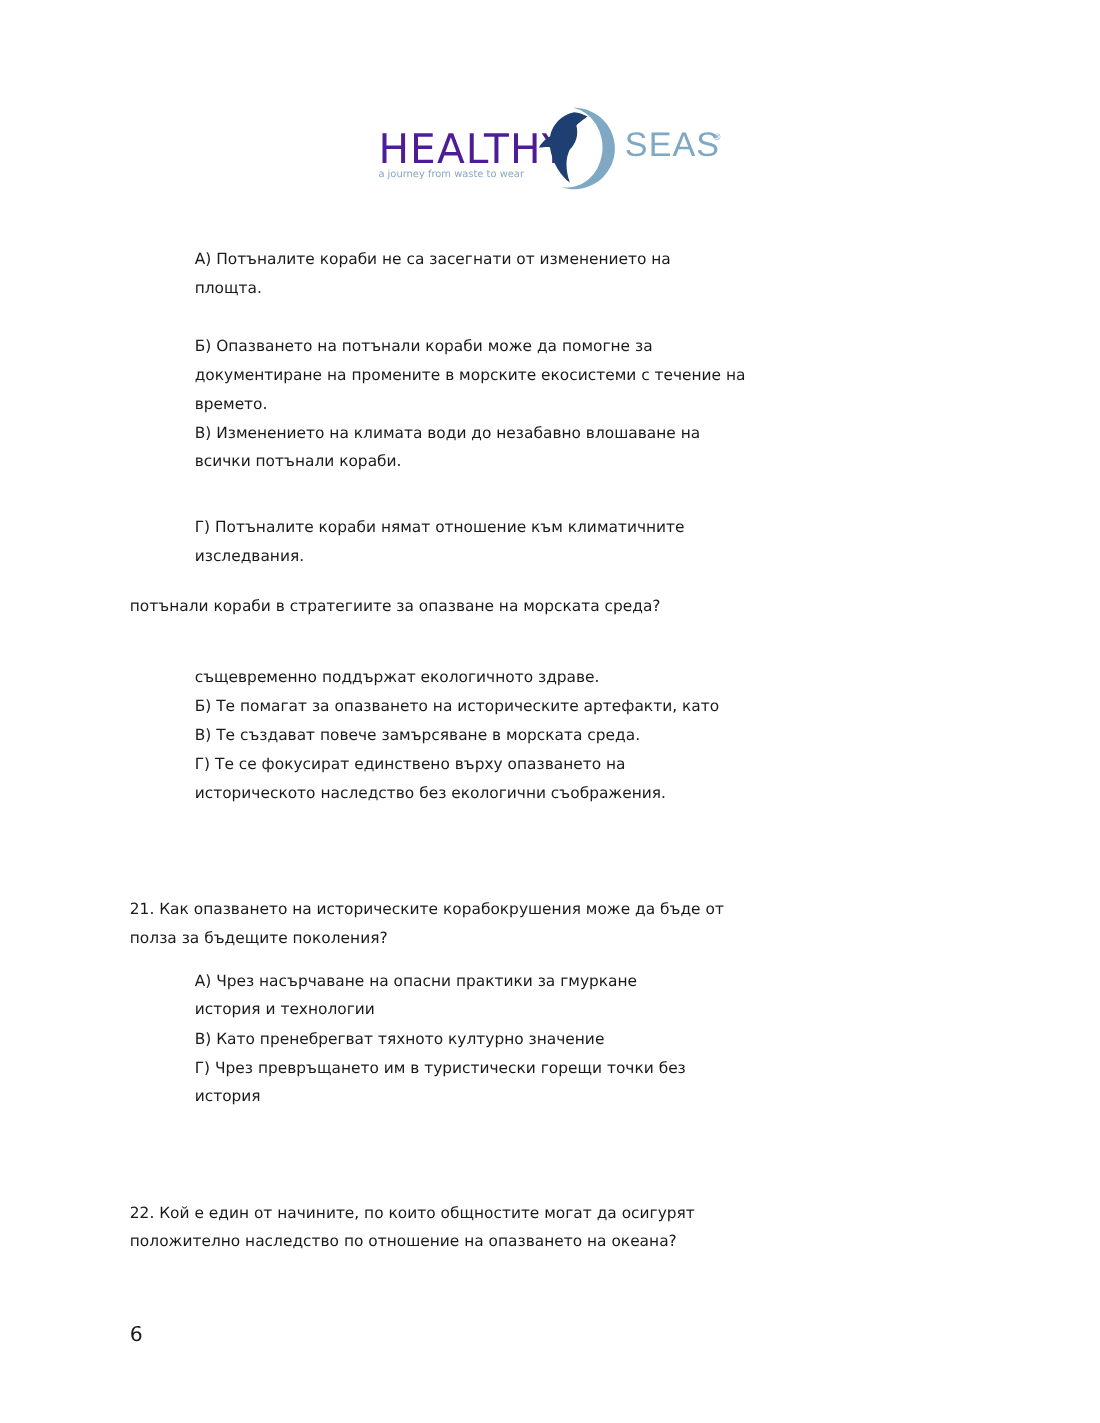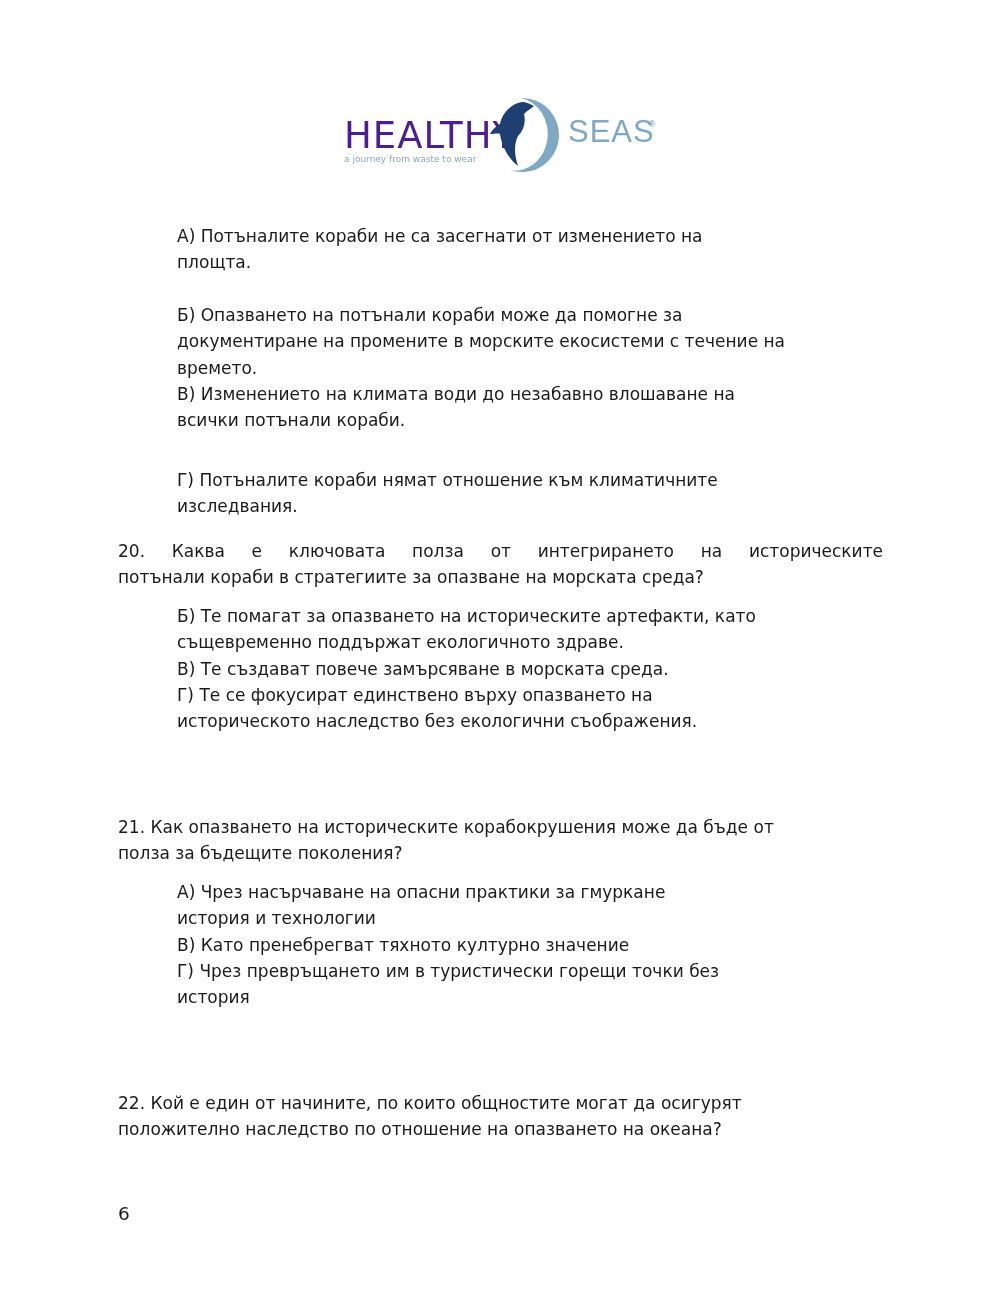--- a/index.html
+++ b/index.html
@@ -21,21 +21,21 @@
     .logo-reg {
       position: absolute; left: 308px; top: 24px; font-size: 8px; color: #7ea8c4;
     }
     .logo-tagline {
       position: absolute; left: 4px; top: 58px; font-size: 9px; color: #8aa7bf;
       font-family: "DejaVu Sans", sans-serif;
     }
     .logo-mark { position: absolute; left: 140px; top: 0px; width: 82px; height: 78px; }
 
     .text {
-      position: absolute; font-size: 17px; line-height: 26.3px; color: #1a1a1a;
+      position: absolute; font-size: 14px; line-height: 26.3px; color: #1a1a1a;
       font-family: "DejaVu Sans", sans-serif;
     }
     .opt { left: 177px; width: 720px; }
     .q { left: 118px; width: 765px; }
     .justify { text-align: justify; text-align-last: justify; }
     .page-num { position: absolute; left: 118px; top: 1203px; font-size: 18.5px; }
   </style>
 </head>
 <body>
 
@@ -62,26 +62,25 @@
 <div class="text opt" style="top:381px;">
   <div>В) Изменението на климата води до незабавно влошаване на</div>
   <div>всички потънали кораби.</div>
 </div>
 <div class="text opt" style="top:456px;margin-top:11px;">
   <div>Г) Потъналите кораби нямат отношение към климатичните</div>
   <div>изследвания.</div>
 </div>
 
 <div class="text q" style="top:538px;">
-  <div class="justify">20. Каква е ключовата полза от интегрирането на историческите</div>
   <div>потънали кораби в стратегиите за опазване на морската среда?</div>
 </div>
 <div class="text opt" style="top:603px;">
+  <div>същевременно поддържат екологичното здраве.</div>
   <div>Б) Те помагат за опазването на историческите артефакти, като</div>
-  <div>същевременно поддържат екологичното здраве.</div>
   <div>В) Те създават повече замърсяване в морската среда.</div>
   <div>Г) Те се фокусират единствено върху опазването на</div>
   <div>историческото наследство без екологични съображения.</div>
 </div>
 
 <div class="text q" style="top:814px;">
   <div>21. Как опазването на историческите корабокрушения може да бъде от</div>
   <div>полза за бъдещите поколения?</div>
 </div>
 <div class="text opt" style="top:879px;">

